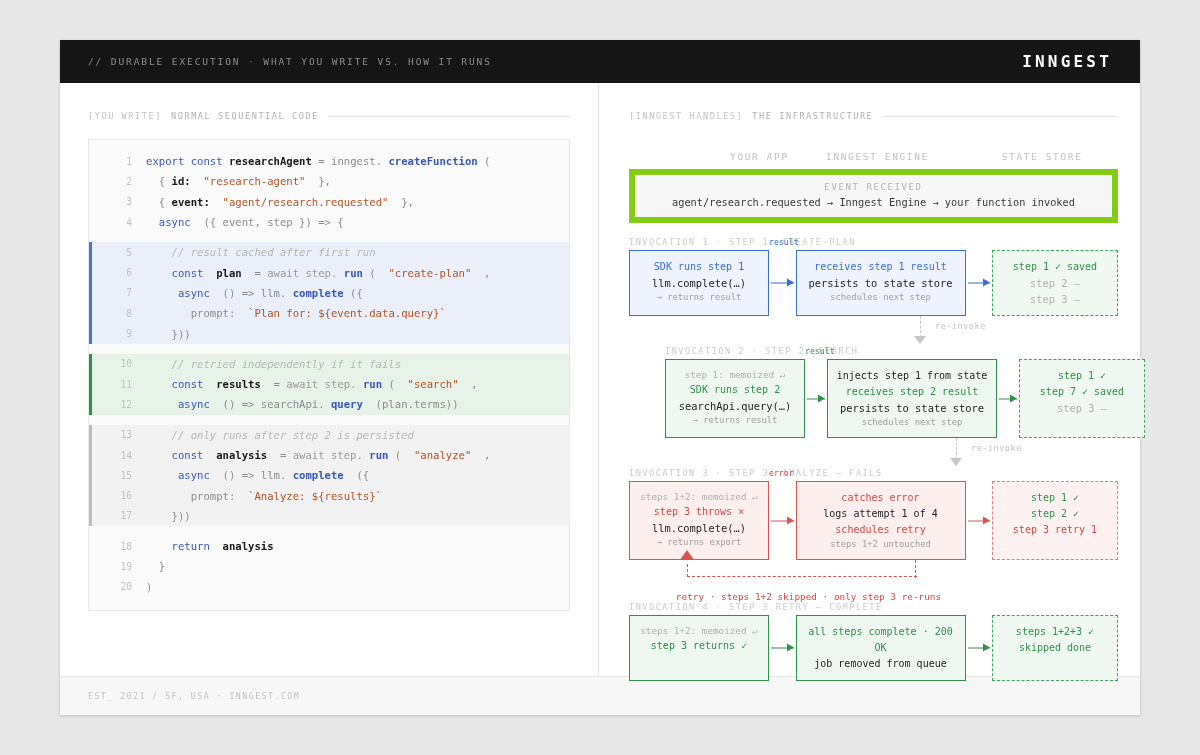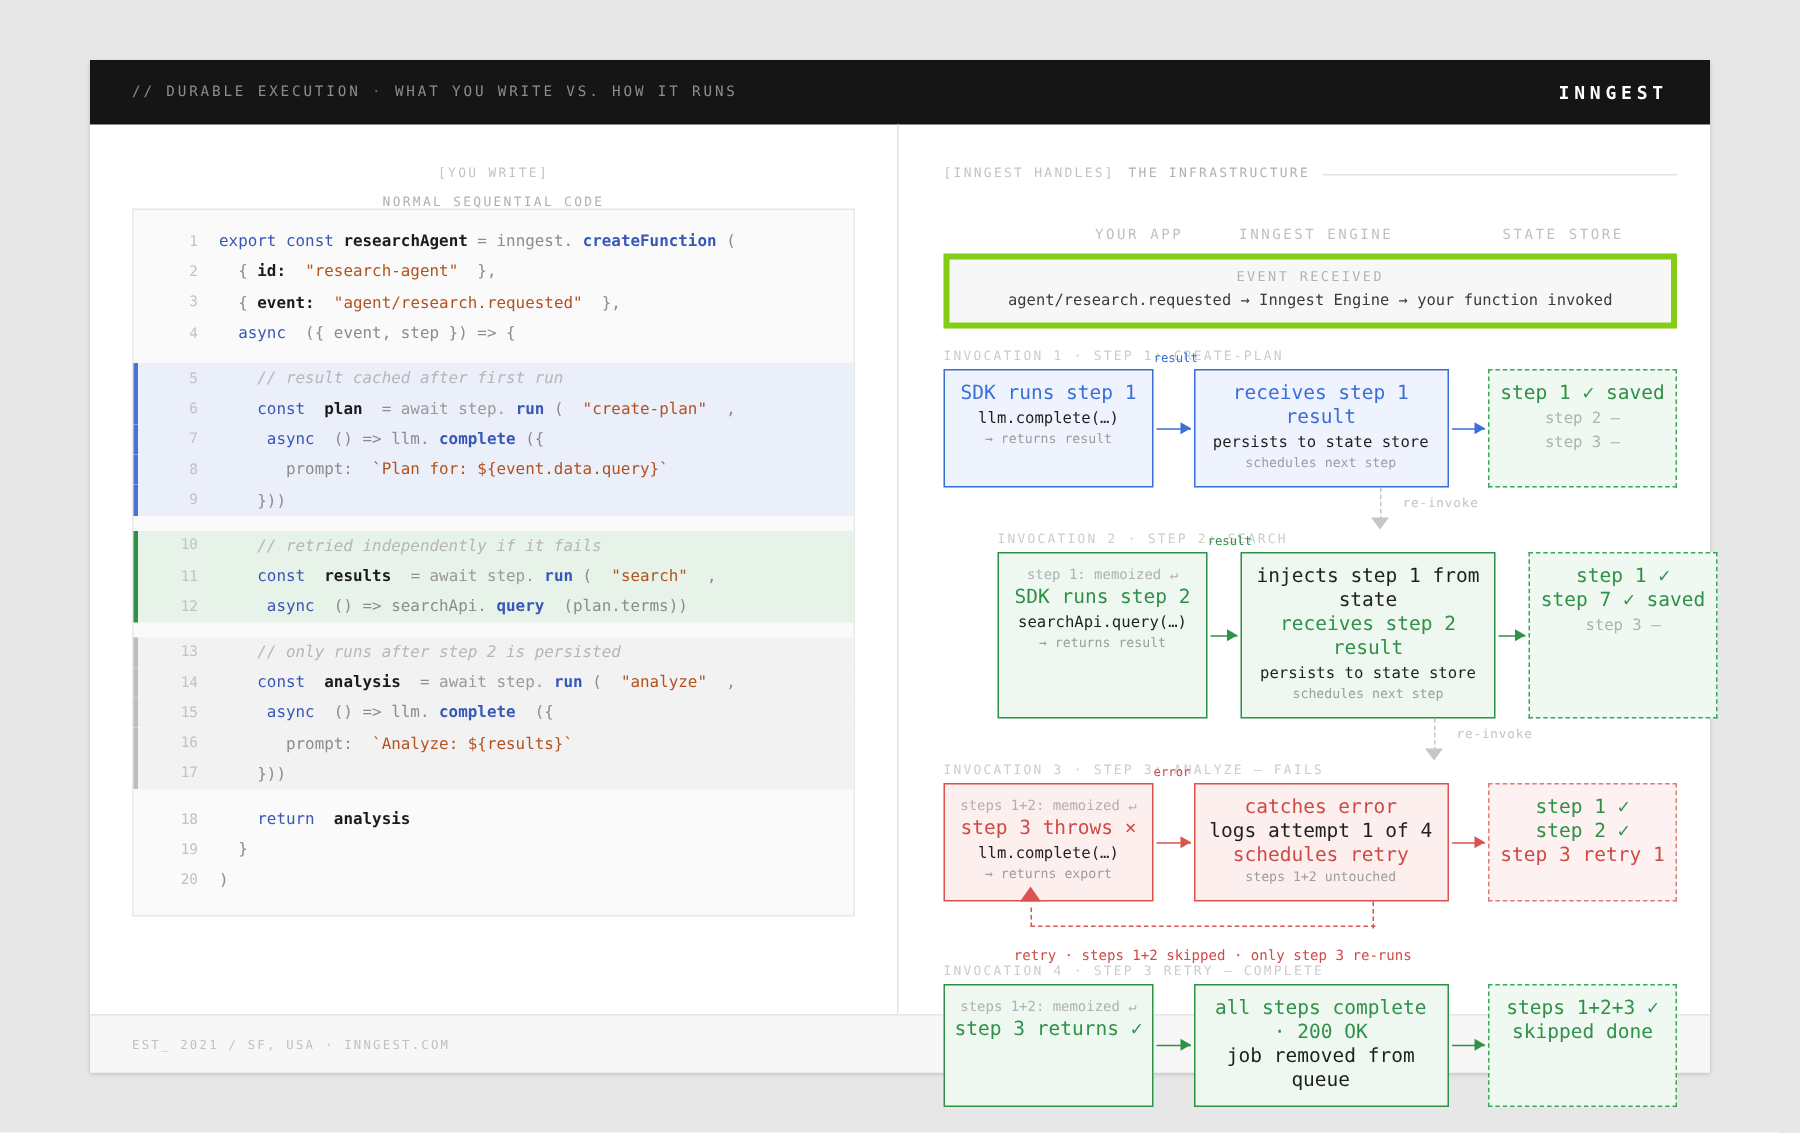--- a/index.html
+++ b/index.html
@@ -16,21 +16,21 @@
     display:flex;flex-direction:column;
   }
   
   .hdr{
     height:43px;background:#151515;flex:0 0 43px;
     display:flex;align-items:center;justify-content:space-between;
     padding:0 28px;
   }
   .hdr-left{font-size:9.5px;letter-spacing:1.9px;color:#8d8d8d;white-space:nowrap;}
   .hdr-left .dot{color:#6a6a6a;}
-  .hdr-right{font-size:12px;letter-spacing:3.2px;color:#ffffff;font-weight:bold;}
+  .hdr-right{font-size:16px;letter-spacing:3.2px;color:#ffffff;font-weight:bold;}
   
   .body{flex:1 1 auto;display:flex;min-height:0;}
   .left{width:538px;flex:0 0 538px;border-right:1px solid #e2e2e2;position:relative;}
   .right{flex:1 1 auto;position:relative;}
   .sec-label{
     display:flex;align-items:center;gap:9px;
     font-size:8.6px;letter-spacing:1.55px;color:#b0b0b0;white-space:nowrap;
   }
   .sec-label .tag{color:#c3c3c3;}
   .sec-label .rule{flex:1 1 auto;height:1px;background:#e3e3e3;}
@@ -65,36 +65,36 @@
   .t-dim{color:#9a9a9a;}
 
   
   .diag{position:absolute;left:30px;top:56px;right:22px;}
   .cols{display:flex;margin-top:12px;font-size:9.4px;letter-spacing:1.7px;color:#c0c0c0;}
   .col1{width:200px;text-align:right;}
   .col2{width:192px;text-align:center;margin-left:12px;}
   .col3{width:190px;text-align:center;margin-left:12px;}
 
   .event-box{
-    margin-top:7px;border:4px solid #84cc16;background:#f7f7f7;
+    margin-top:7px;border:6px solid #84cc16;background:#f7f7f7;
     padding:7px 0 9px 0;text-align:center;
   }
   .event-box .t1{font-size:9px;letter-spacing:1.6px;color:#b3b3b3;}
   .event-box .t2{font-size:10.3px;color:#3a3a3a;margin-top:4px;}
 
   .inv-label{font-size:8.6px;letter-spacing:1.5px;color:#cccccc;margin-bottom:3px;}
 
   .row{display:flex;align-items:stretch;position:relative;}
   .cell{box-sizing:border-box;text-align:center;padding:8px 6px;}
   .cell.a{width:140px;flex:0 0 140px;}
   .cell.b{width:170px;flex:0 0 170px;}
   .cell.c{width:126px;flex:0 0 126px;}
   .arrow{flex:1 1 auto;position:relative;min-width:22px;}
 
-  .l1{font-size:13px;line-height:16px;}
+  .l1{font-size:10px;line-height:16px;}
   .l2{font-size:10.4px;line-height:16px;}
   .l3{font-size:9.3px;line-height:14px;}
   .sm{font-size:8.8px;line-height:13px;}
 
   
   .blue   {border:1.4px solid #3a6fd8;background:#eef3fd;}
   .green  {border:1.4px solid #2f9147;background:#eef7f0;}
   .red    {border:1.4px solid #d9534f;background:#fcefee;}
   .dash-green{border:1.6px dashed #3aa85a;background:#eff8f1;}
   .dash-red  {border:1.6px dashed #e07b77;background:#fdf2f1;}
@@ -153,21 +153,21 @@
       <span>// DURABLE EXECUTION</span>
       <span class="dot">·</span>
       <span>WHAT YOU WRITE VS. HOW IT RUNS</span>
     </div>
     <div class="hdr-right">INNGEST</div>
   </div>
 
   <div class="body">
 
     <div class="left">
-      <div class="sec-label" style="position:absolute;left:28px;top:28px;right:28px;flex-direction:column;">
+      <div class="sec-label" style="position:absolute;left:28px;top:28px;right:28px;">
         <span class="tag">[YOU WRITE]</span>
         <span>NORMAL SEQUENTIAL CODE</span>
         <span class="rule"></span>
       </div>
       <div class="code-wrap" id="code-wrap">
           <div class="ln "><span class="num">1</span><span><span class="t-kw">export const</span><span class="t-plain"> </span><span class="t-var">researchAgent</span><span class="t-plain"> = </span><span class="t-plain">inngest.</span><span class="t-plain"> </span><span class="t-fn">createFunction</span><span class="t-plain"> (</span></span></div>
           <div class="ln "><span class="num">2</span><span><span class="t-plain">  { </span><span class="t-var">id:</span><span class="t-plain">  </span><span class="t-str">"research-agent"</span><span class="t-plain">  },</span></span></div>
           <div class="ln "><span class="num">3</span><span><span class="t-plain">  { </span><span class="t-var">event:</span><span class="t-plain">  </span><span class="t-str">"agent/research.requested"</span><span class="t-plain">  },</span></span></div>
           <div class="ln "><span class="num">4</span><span><span class="t-plain">  </span><span class="t-kw">async</span><span class="t-plain">  ({ event, step }) =&gt; {</span></span></div>
           <div class="gap"></div>

